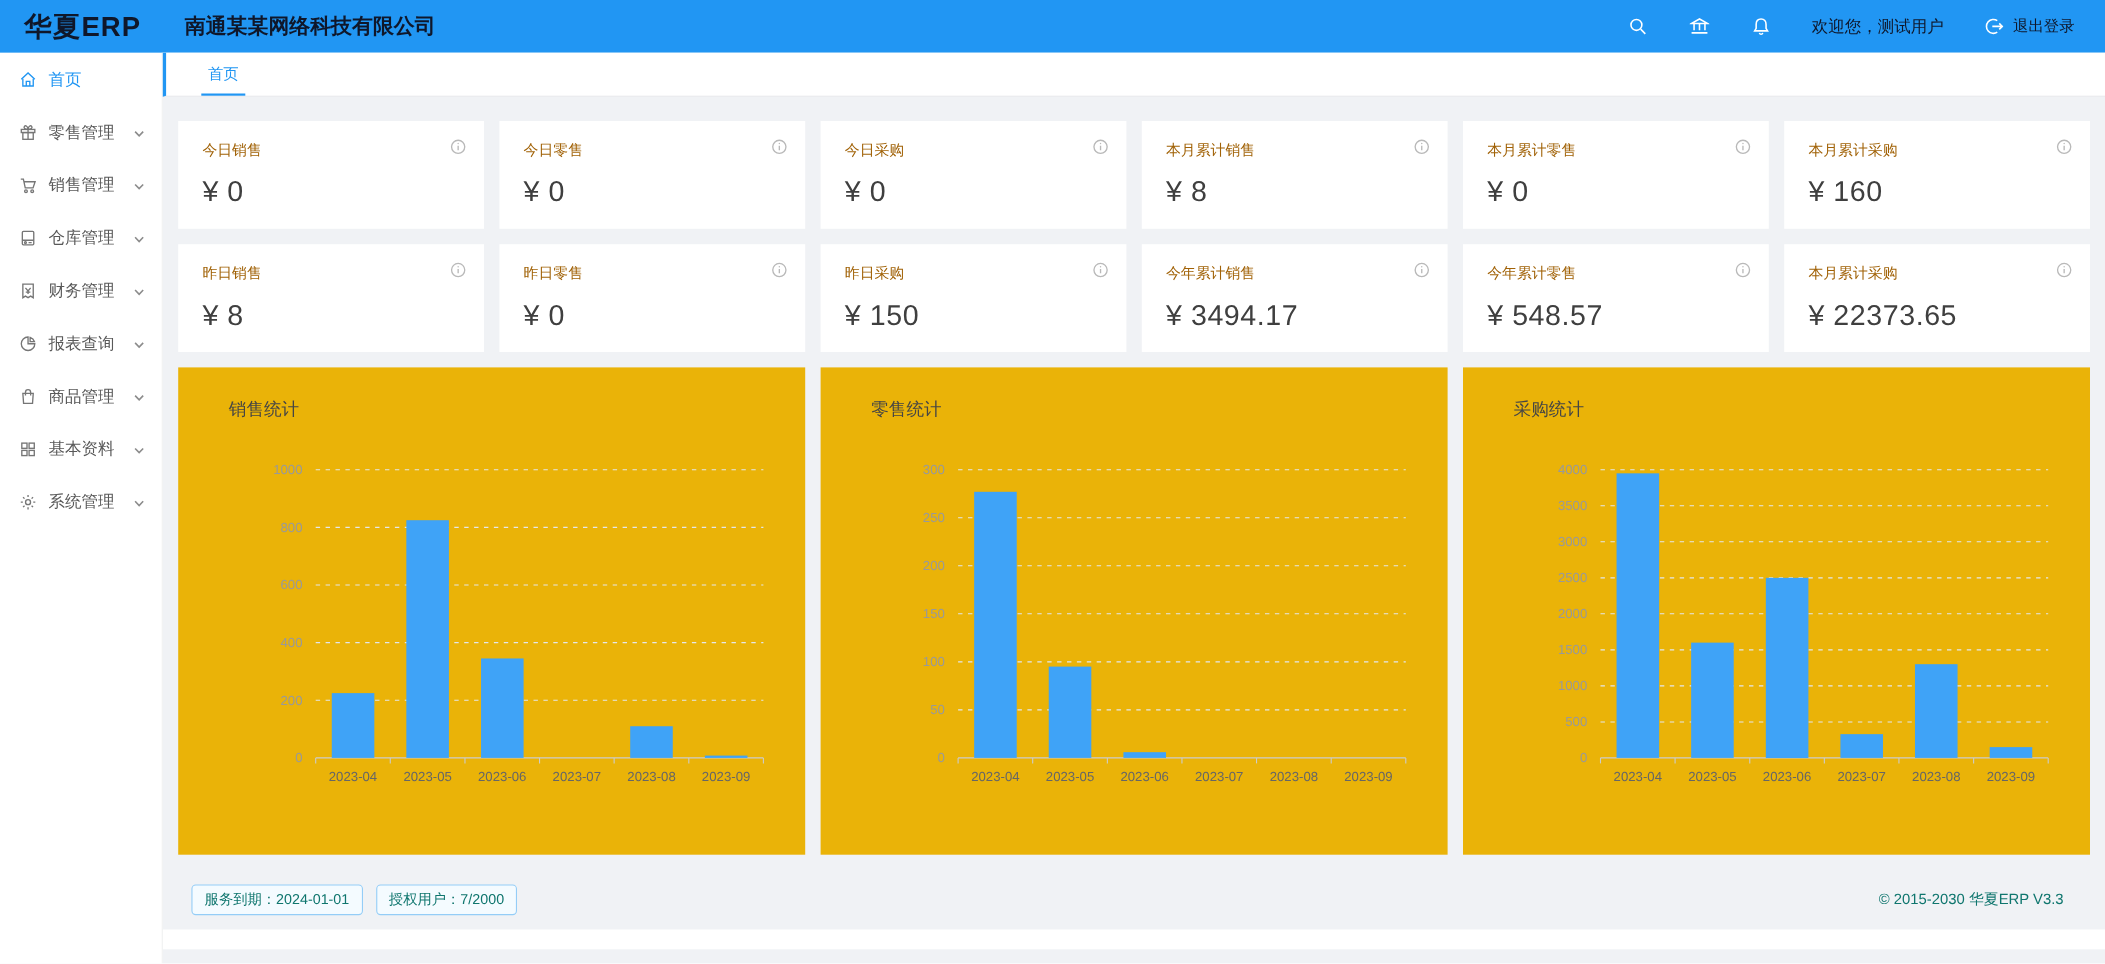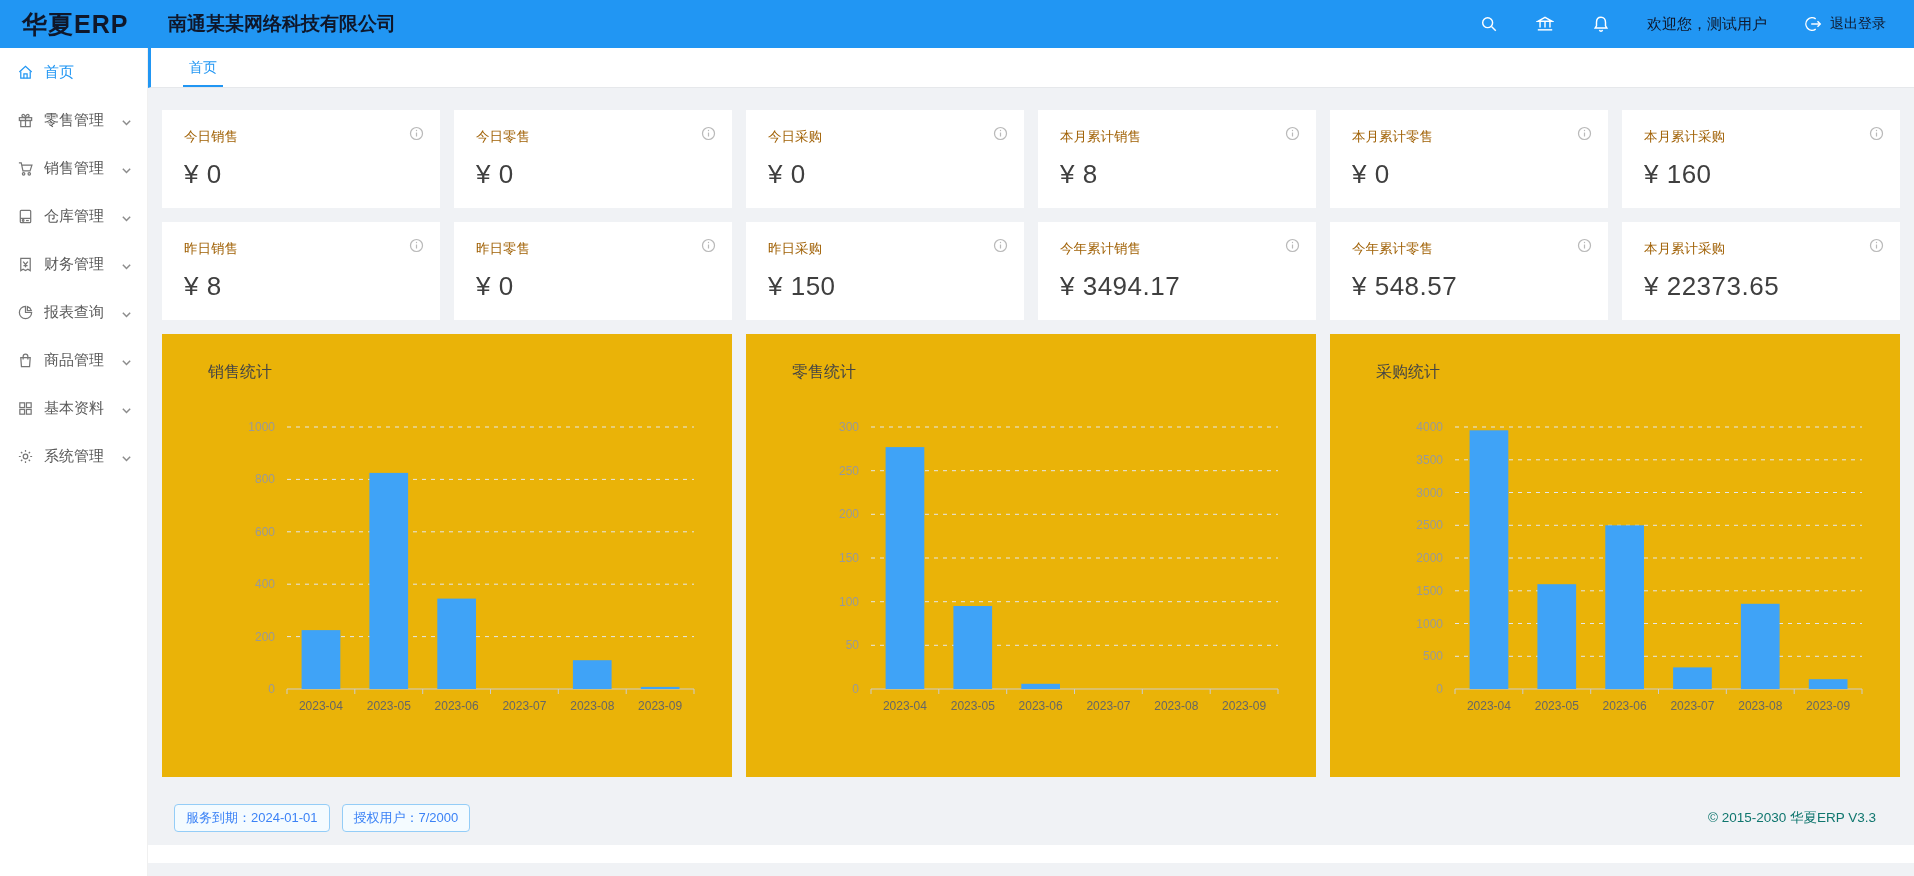--- a/index.html
+++ b/index.html
@@ -49,21 +49,21 @@
   .charts-row { display:grid; grid-template-columns:repeat(3,1fr); gap:14px; margin-top:14px; }
   .chart-card { background:#eab308; height:443px; padding:28px 20px 0 20px; }
   .chart-title { font-size:16px; color:#454545; font-weight:500; margin-left:26px; }
   .chart-box { margin-top:14px; }
   .yt { font-size:12px; fill:#999; }
   .xt { font-size:12px; fill:#666; }
 
   
   .footer { display:flex; align-items:center; margin-top:24px; padding:0 10px 0 12px; height:34px; }
   .badges { display:flex; gap:12px; flex:1; }
-  .badge { border:1px solid #94cdf7; color:#3b82f6; background:#f4fbff; font-size:13px;
+  .badge { border:1px solid #94cdf7; color:#0f766e; background:#f4fbff; font-size:13px;
     padding:4px 11px; border-radius:4px; }
   .copyright { font-size:13.5px; color:#0f766e; padding-right:14px; }
   .bottom-strip { height:18px; background:#fff; flex-shrink:0; margin:10px -14px 0 -14px; }
 </style>
 </head>
 <body>
 
 <div class="app">
 
   <div class="header">

